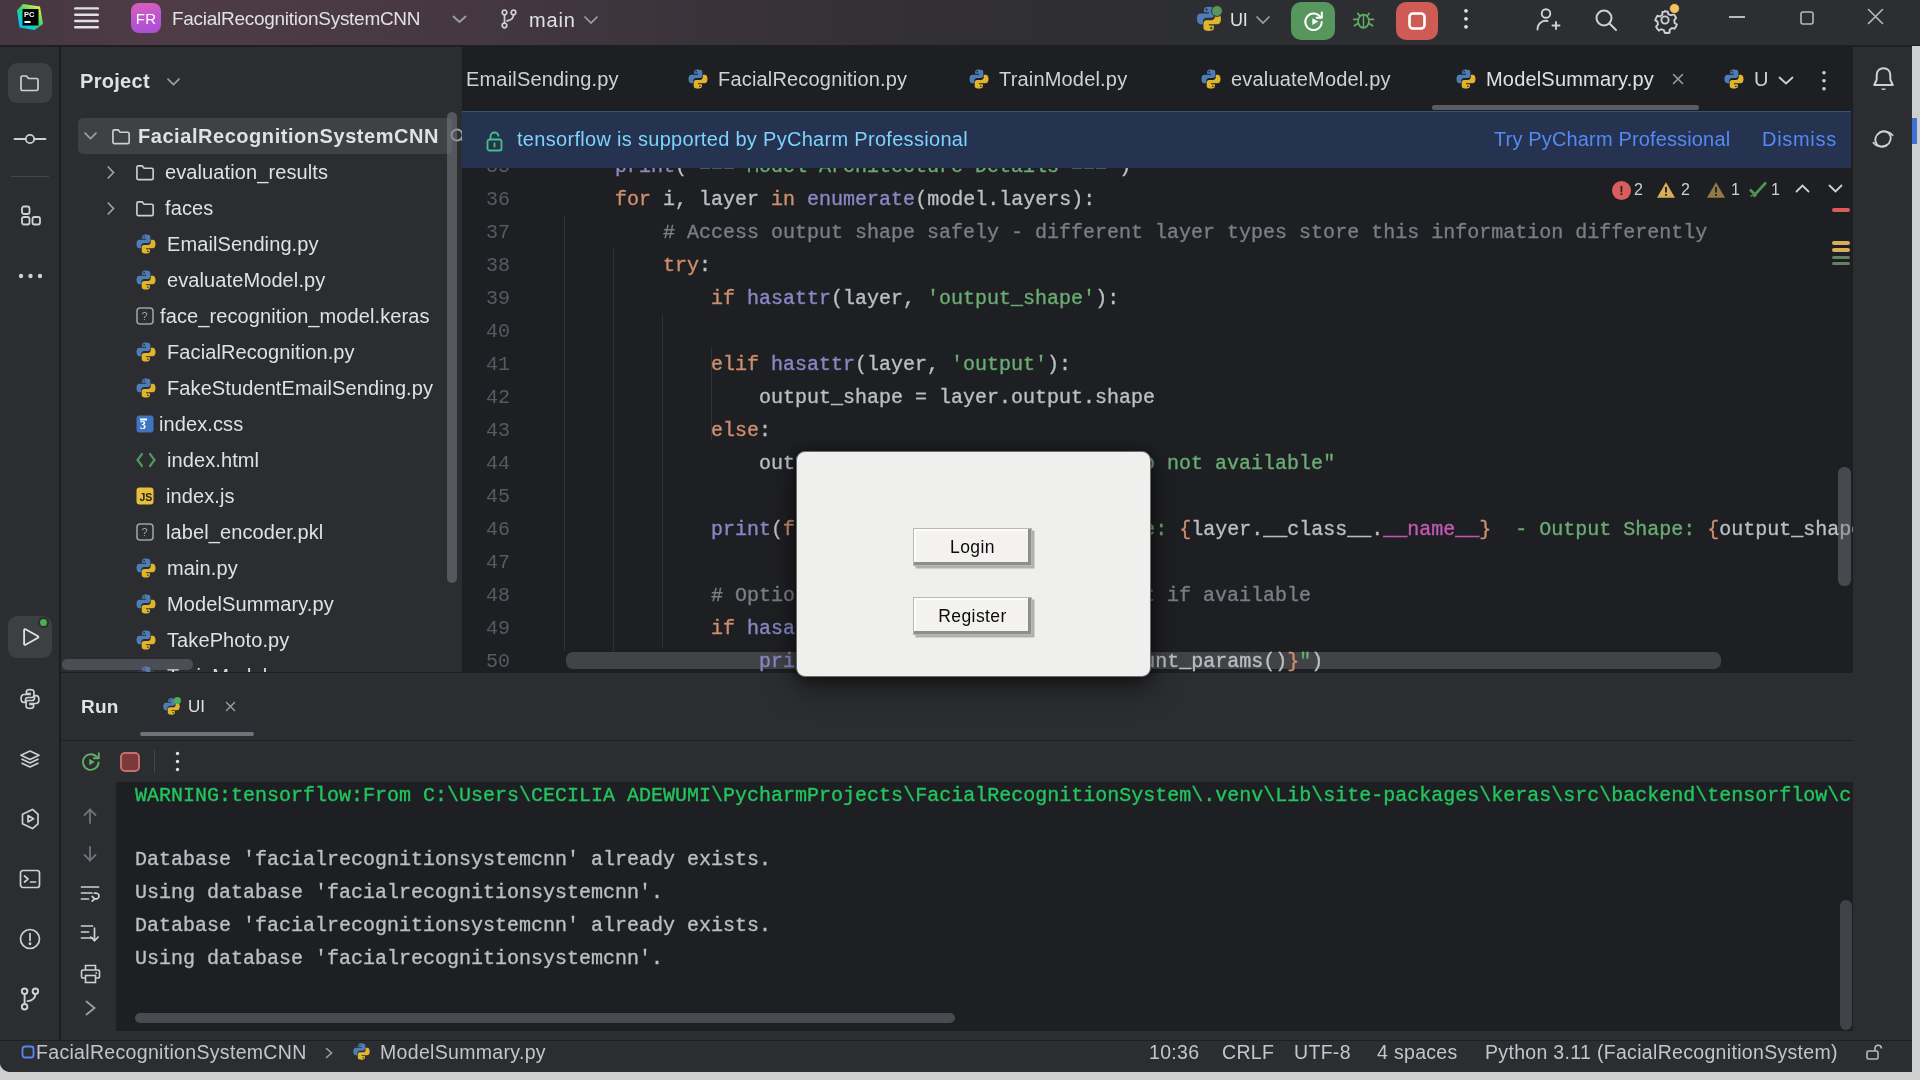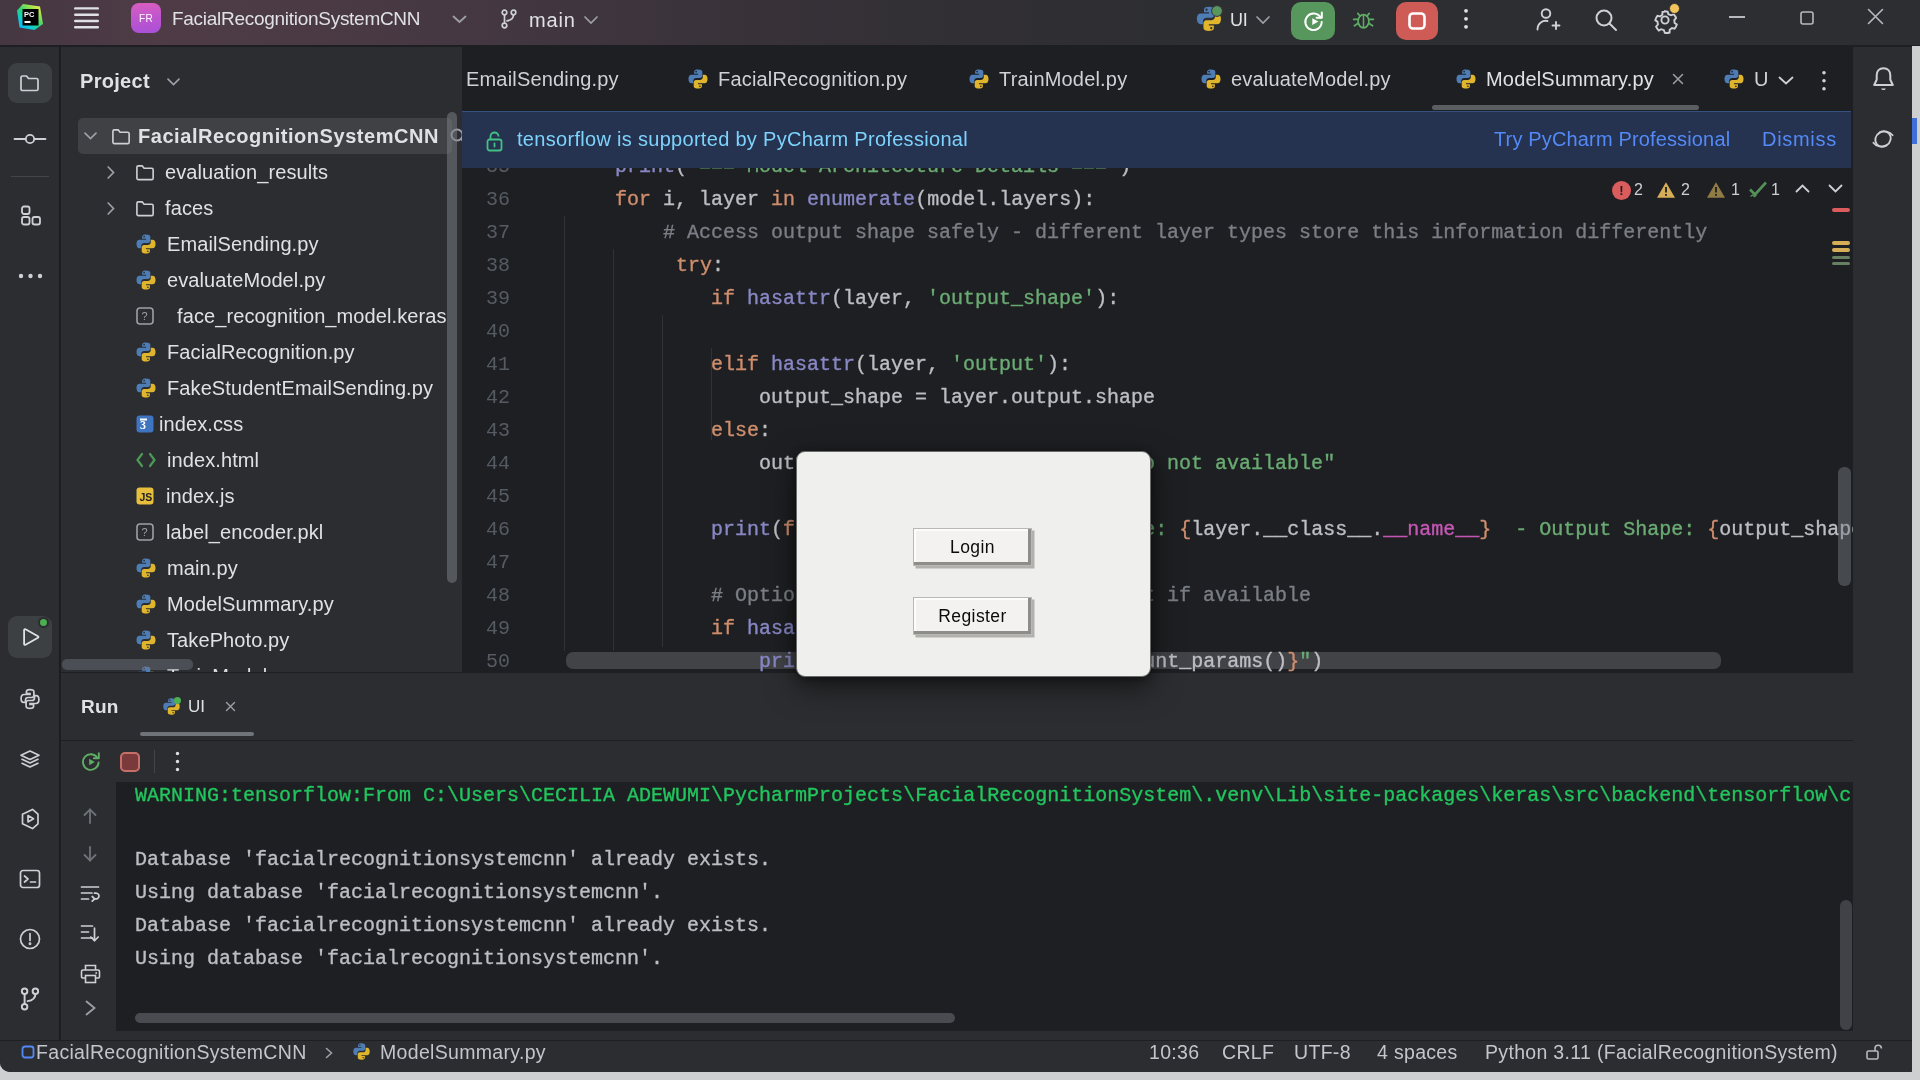--- a/index.html
+++ b/index.html
@@ -77,21 +77,21 @@
     <rect x="7.5" y="17" width="6" height="2" fill="#fff"></rect>
   </svg>
   <svg class="icon" style="left:74px;top:6px" width="26" height="24" viewBox="0 0 26 24">
     <g fill="#dfe1e5">
           <rect x="0" y="1.2" width="25" height="2.4" rx="1.2"></rect>
           <rect x="0" y="7.5" width="25" height="2.4" rx="1.2"></rect>
           <rect x="0" y="13.8" width="25" height="2.4" rx="1.2"></rect>
           <rect x="0" y="20.1" width="25" height="2.4" rx="1.2"></rect>
         </g>
   </svg>
-  <div class="abs" style="left:131px;top:3px;width:30px;height:30px;border-radius:8px;background:linear-gradient(175deg,#d65dc0 5%,#bc55cf 55%,#a850d8 100%);display:flex;align-items:center;justify-content:center;color:#fff;font-size:10px;letter-spacing:.3px">FR</div>
+  <div class="abs" style="left:131px;top:3px;width:30px;height:30px;border-radius:8px;background:linear-gradient(175deg,#d65dc0 5%,#bc55cf 55%,#a850d8 100%);display:flex;align-items:center;justify-content:center;color:#fff;font-size:15px;letter-spacing:.3px">FR</div>
   <div class="ttext abs" style="left:172px;top:9px" id="prjtitle">FacialRecognitionSystemCNN</div>
   <svg class="icon" style="left:452px;top:15px" width="15" height="9" viewBox="0 0 15 9">
         <path d="M1.5 1.5 7.5 7 13.5 1.5" stroke="#9da0a8" stroke-width="1.8" fill="none" stroke-linecap="round"></path>
       </svg>
   <svg class="icon" style="left:500px;top:9px" width="18" height="20" viewBox="0 0 18 20">
     <g stroke="#ced0d6" stroke-width="1.7" fill="none" stroke-linecap="round">
     <circle cx="4.5" cy="3.5" r="2.3"></circle>
           <circle cx="13.5" cy="3.5" r="2.3"></circle>
           <circle cx="4.5" cy="16.5" r="2.3"></circle>
     <path d="M4.5 5.8v8.4"></path>
@@ -280,21 +280,21 @@
         <svg width="22" height="22" viewBox="0 0 24 24">
           <use href="#pylogo"></use>
         </svg>
         <span style="margin-left:10px">evaluateModel.py</span>
       </div>
   <div class="row" style="left:74px;top:251px">
         <svg width="20" height="20" viewBox="0 0 20 20">
           <rect x="2" y="2" width="16" height="16" rx="3" fill="none" stroke="#9da0a8" stroke-width="1.6"></rect>
           <text x="6.4" y="14.2" font-size="11" fill="#9da0a8" font-family="Liberation Sans">?</text>
         </svg>
-        <span style="margin-left:22px">face_recognition_model.keras</span>
+        <span style="margin-left:5px">face_recognition_model.keras</span>
       </div>
   <div class="row" style="left:74px;top:287px">
         <svg width="22" height="22" viewBox="0 0 24 24">
           <use href="#pylogo"></use>
         </svg>
         <span style="margin-left:10px">FacialRecognition.py</span>
       </div>
   <div class="row" style="left:74px;top:323px">
         <svg width="22" height="22" viewBox="0 0 24 24">
           <use href="#pylogo"></use>
@@ -405,21 +405,21 @@
       </svg>
   <div class="abs" style="left:970px;top:58px;width:267px;height:5px;background:#5a5d61;border-radius:3px"></div>
 
   <div class="ln" style="top:103px">35</div>
   <div class="code" style="left:105px;top:103px">    <span class="bi">print</span>(<span class="st">"=== Model Architecture Details ==="</span>)</div>
   <div class="ln" style="top:136px">36</div>
   <div class="code" style="left:105px;top:136px">    <span class="kw">for</span> i, layer <span class="kw">in</span> <span class="bi">enumerate</span>(model.layers):</div>
   <div class="ln" style="top:169px">37</div>
   <div class="code" style="left:105px;top:169px"><span class="cm">        # Access output shape safely - different layer types store this information differently</span></div>
   <div class="ln" style="top:202px">38</div>
-  <div class="code" style="left:118px;top:202px">        <span class="kw">try</span>:</div>
+  <div class="code" style="left:105px;top:202px">        <span class="kw">try</span>:</div>
   <div class="ln" style="top:235px">39</div>
   <div class="code" style="left:105px;top:235px">            <span class="kw">if</span> <span class="bi">hasattr</span>(layer, <span class="st">'output_shape'</span>):</div>
   <div class="ln" style="top:268px">40</div>
   <div class="ln" style="top:301px">41</div>
   <div class="code" style="left:105px;top:301px">            <span class="kw">elif</span> <span class="bi">hasattr</span>(layer, <span class="st">'output'</span>):</div>
   <div class="ln" style="top:334px">42</div>
   <div class="code" style="left:105px;top:334px">                output_shape = layer.output.shape</div>
   <div class="ln" style="top:367px">43</div>
   <div class="code" style="left:105px;top:367px">            <span class="kw">else</span>:</div>
   <div class="ln" style="top:400px">44</div>

